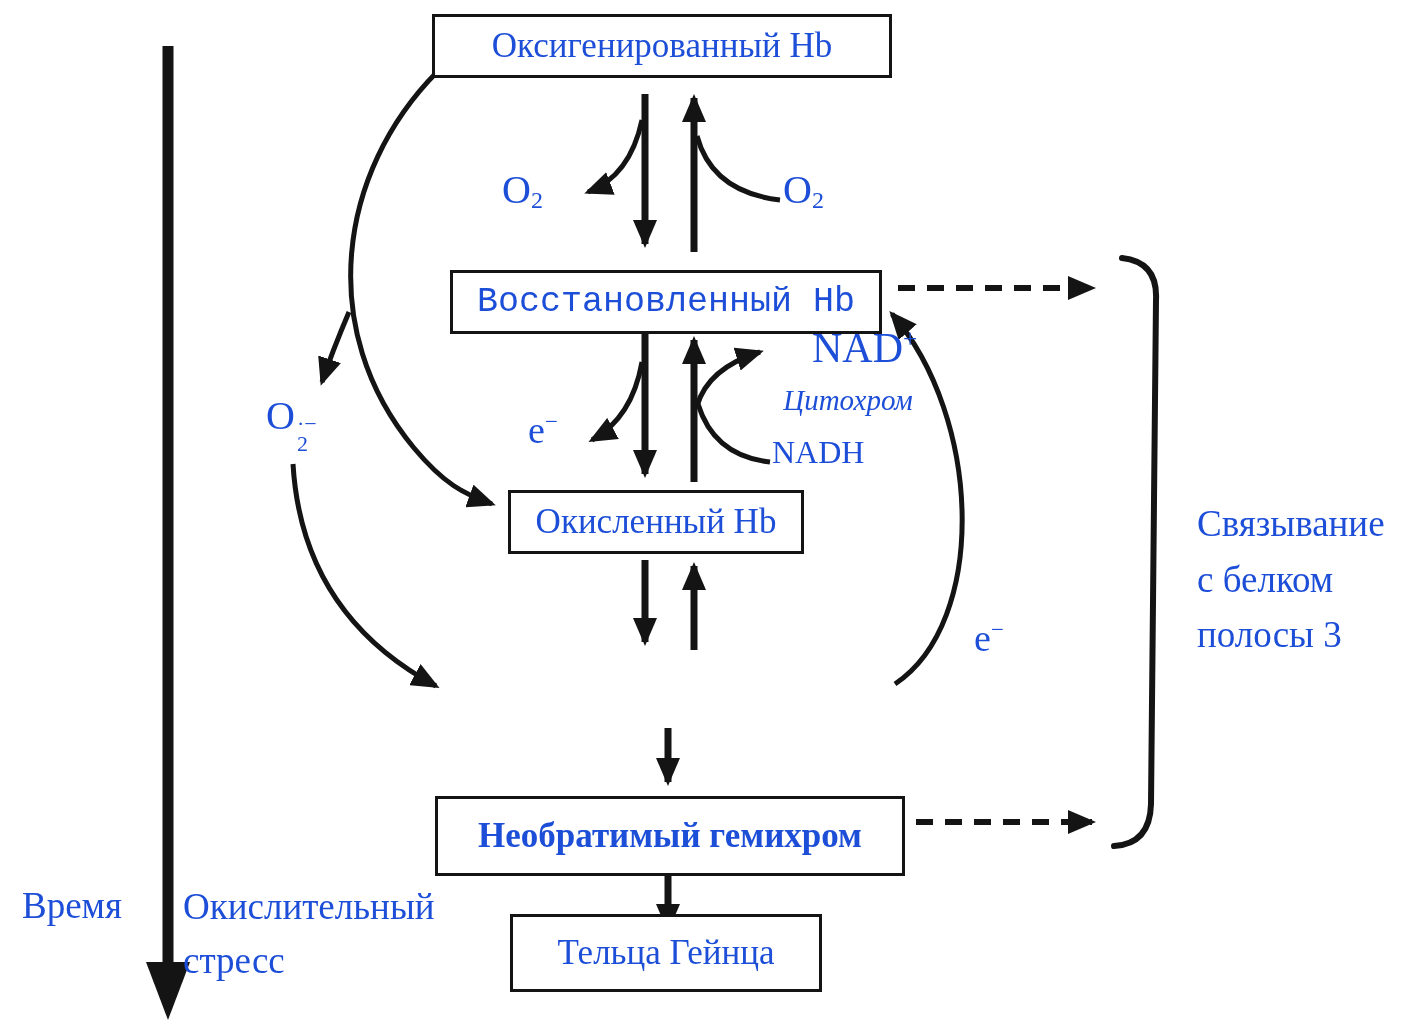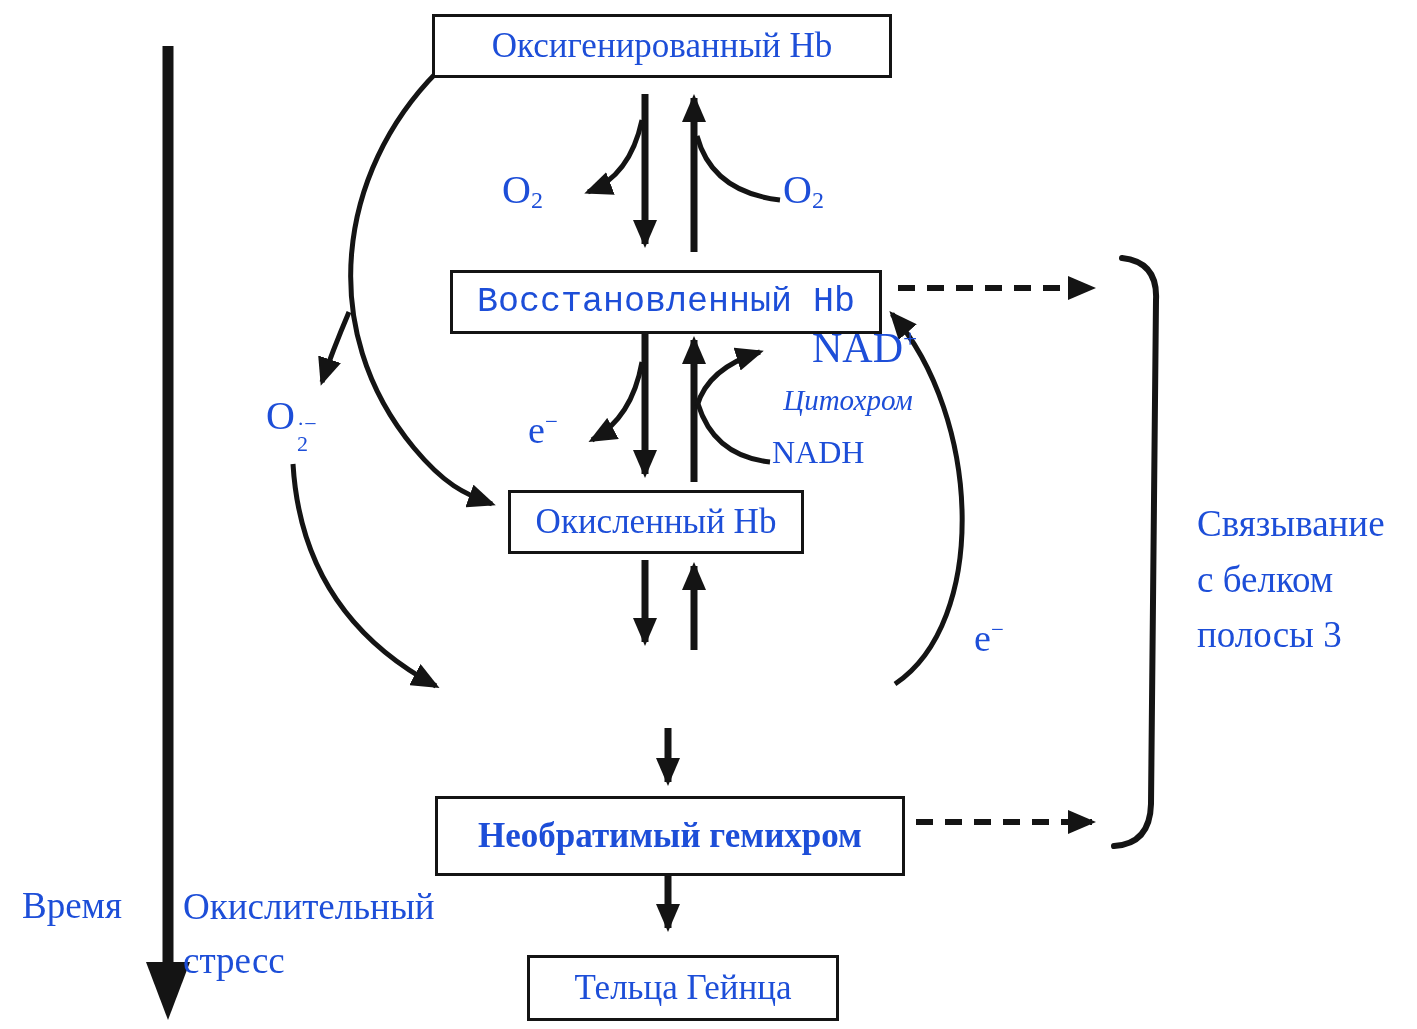--- a/index.html
+++ b/index.html
@@ -33,21 +33,21 @@
   #lbl-e-right   { left:974px; top:616px; font-size:38px; }
   #lbl-band3     { left:1176px; top:496px; font-size:37px; line-height:1.5;margin-left:21px; }
   #lbl-time      { left:22px;  top:884px; font-size:37px; }
   #lbl-stress    { left:183px; top:880px; font-size:37px; line-height:1.45; }
 
   #box-oxygenated   { left:432px; top:14px;  width:460px; height:64px; }
   #box-reduced      { left:450px; top:270px; width:432px; height:64px;font-family:Liberation Mono, monospace; }
   #box-oxidized     { left:508px; top:490px; width:296px; height:64px; }
   #box-reversible   { left:458px; top:658px; width:436px; height:66px; }
   #box-irreversible { left:435px; top:796px; width:470px; height:80px;font-weight:bold; }
-  #box-heinz        { left:510px; top:955px; width:312px; height:66px;margin-left:17px; }
+  #box-heinz        { left:510px; top:914px; width:312px; height:78px; }
 
   .stroke  { stroke:#141414; fill:none; }
   .w7 { stroke-width:7px; }
   .w5 { stroke-width:5px; }
   .w6 { stroke-width:6px; }
   .w11 { stroke-width:11px; }
   .dashed { stroke-dasharray:17 12; }
 </style>
 </head>
 <body>

